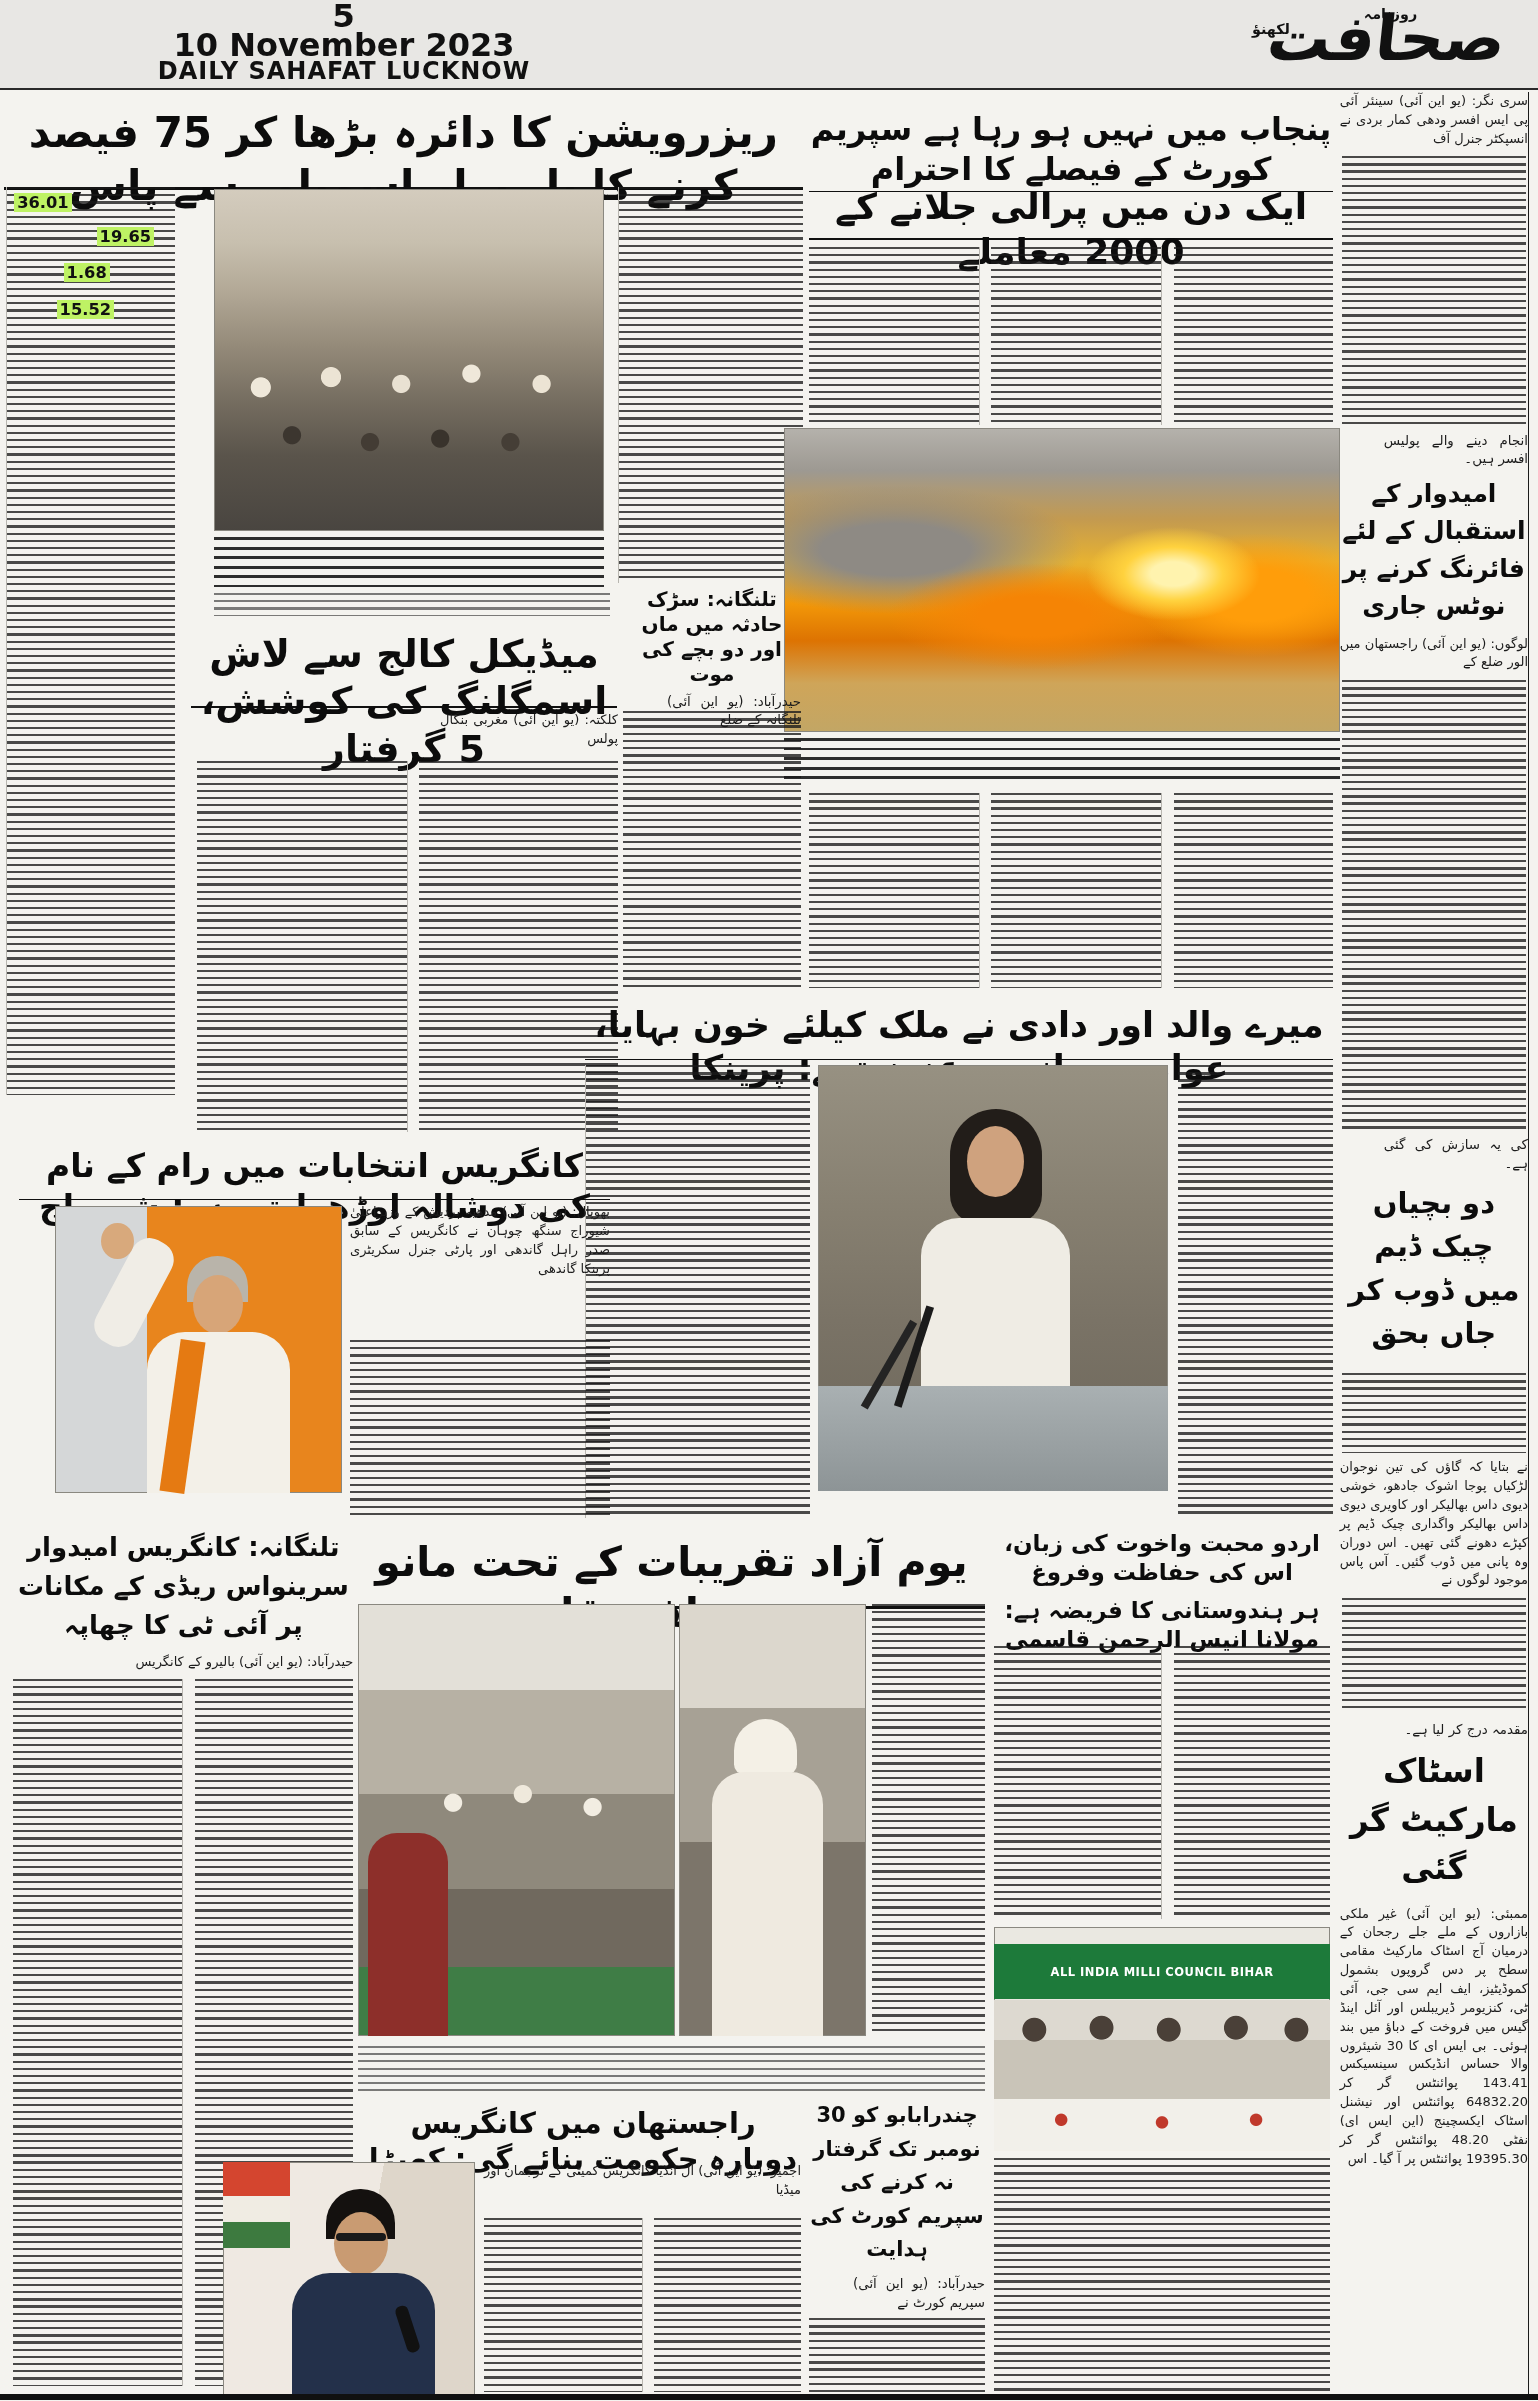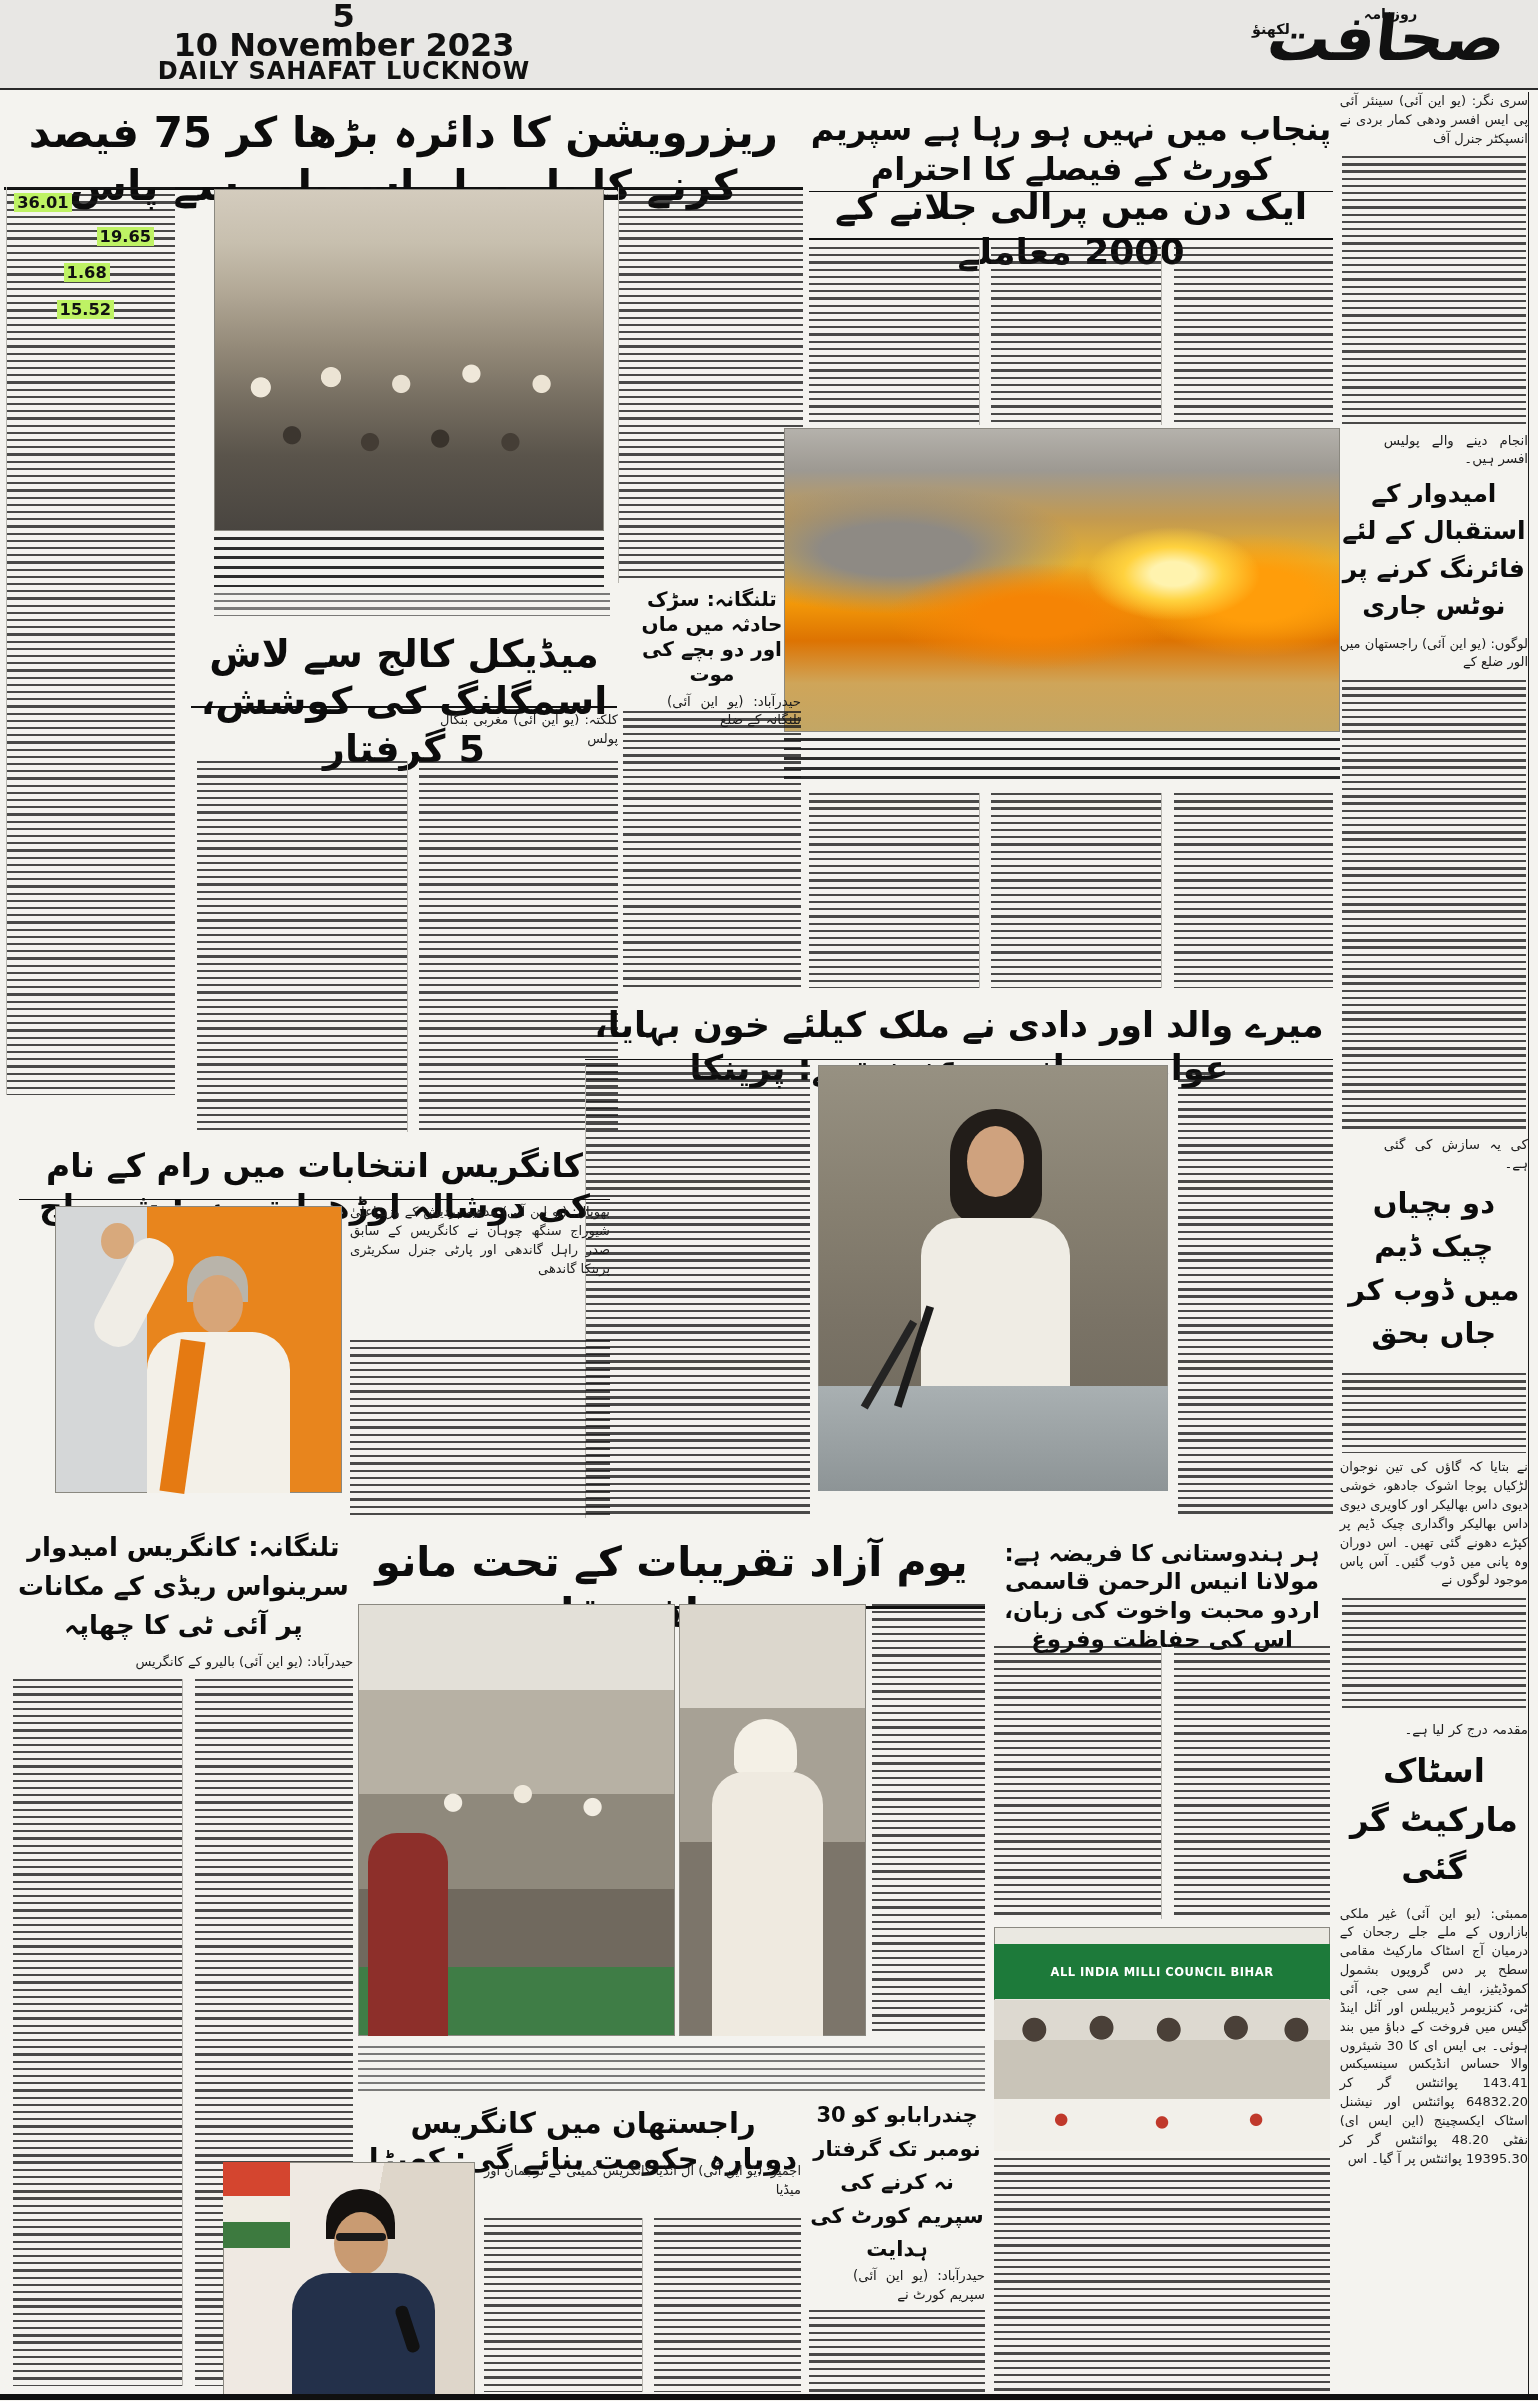--- a/index.html
+++ b/index.html
@@ -163,22 +163,22 @@
     <div class="rtl lede" style="margin-top:7.6px;">حیدرآباد: (یو این آئی) بالیرو کے کانگریس</div>
     <div class="cols" style="height:707px;margin-top:7.6px;">
       <div class="col gk"></div>
       <div class="col gk"></div>
     </div>
   </div>
 
   <div class="abs rtl hl hl-heavy rule-b4" style="left:358px;top:1529px;width:627px;height:69px;font-size:41px;padding-top:7.6px;">یوم آزاد تقریبات کے تحت مانو میں مختلف تقاریب</div>
 
   <div class="abs" style="left:994px;top:1529px;width:336px;height:107px;">
+    <div class="rtl hl" style="font-size:23px;">اردو محبت واخوت کی زبان، اس کی حفاظت وفروغ</div>
     <div class="rtl hl" style="font-size:23px;margin-top:9.6px;">ہر ہندوستانی کا فریضہ ہے: مولانا انیس الرحمن قاسمی</div>
-    <div class="rtl hl" style="font-size:23px;">اردو محبت واخوت کی زبان، اس کی حفاظت وفروغ</div>
   </div>
   <div class="abs cols" style="left:994px;top:1646px;width:336px;height:273px;">
     <div class="col gk"></div>
     <div class="col gk"></div>
   </div>
 
   <div class="abs photo" style="left:358px;top:1604px;width:317px;height:432px;
               background:
                 radial-gradient(circle 11.5px at 30% 46%, #f2ede2 0 8.6px, transparent 9.6px),
                 radial-gradient(circle 11.5px at 52% 44%, #efe9dc 0 8.6px, transparent 9.6px),
@@ -213,21 +213,21 @@
                 background:
                   radial-gradient(circle 7.6px at 20% 40%, #c0392b 0 5.7px, transparent 6.7px),
                   radial-gradient(circle 7.6px at 50% 45%, #c0392b 0 5.7px, transparent 6.7px),
                   radial-gradient(circle 7.6px at 78% 40%, #c0392b 0 5.7px, transparent 6.7px),
                   #f2f0ea;"></div>
   </div>
   <div class="abs gk" style="left:994px;top:2158px;width:336px;height:233px;"></div>
 
   <div class="abs" style="left:809px;top:2099px;width:176px;height:296px;">
     <div class="rtl hl" style="font-size:21px;line-height:1.6;">چندرابابو کو 30 نومبر تک گرفتار نہ کرنے کی سپریم کورٹ کی ہدایت</div>
-    <div class="rtl smline" style="margin-top:0;">حیدرآباد: (یو این آئی) سپریم کورٹ نے</div>
+    <div class="rtl smline" style="margin-top:8px;">حیدرآباد: (یو این آئی) سپریم کورٹ نے</div>
     <div class="gk" style="height:115px;margin-top:5.7px;"></div>
   </div>
 
   <div class="abs rtl hl" style="left:363px;top:2105px;width:440px;height:50px;font-size:29px;">راجستھان میں کانگریس دوبارہ حکومت بنائے گی: کھیڑا</div>
   <div class="abs photo" style="left:223px;top:2162px;width:252px;height:233px;
               background:linear-gradient(100deg,#efe9e2 0 55%,#ded6ca 55% 100%);">
     <div class="abs" style="left:0;top:0;width:67px;height:86px;background:linear-gradient(180deg,#d4452f 0 40%,#f0ece3 40% 70%,#3d7a3f 70% 100%);"></div>
     <div class="abs" style="left:103px;top:27px;width:69px;height:50px;background:#14110f;border-radius:34px 34px 0 0;"></div>
     <div class="abs" style="left:111px;top:50px;width:54px;height:63px;background:#c99b72;border-radius:50%;"></div>
     <div class="abs" style="left:113px;top:71px;width:50px;height:7.6px;background:#1a1a1a;border-radius:3.8px;"></div>

